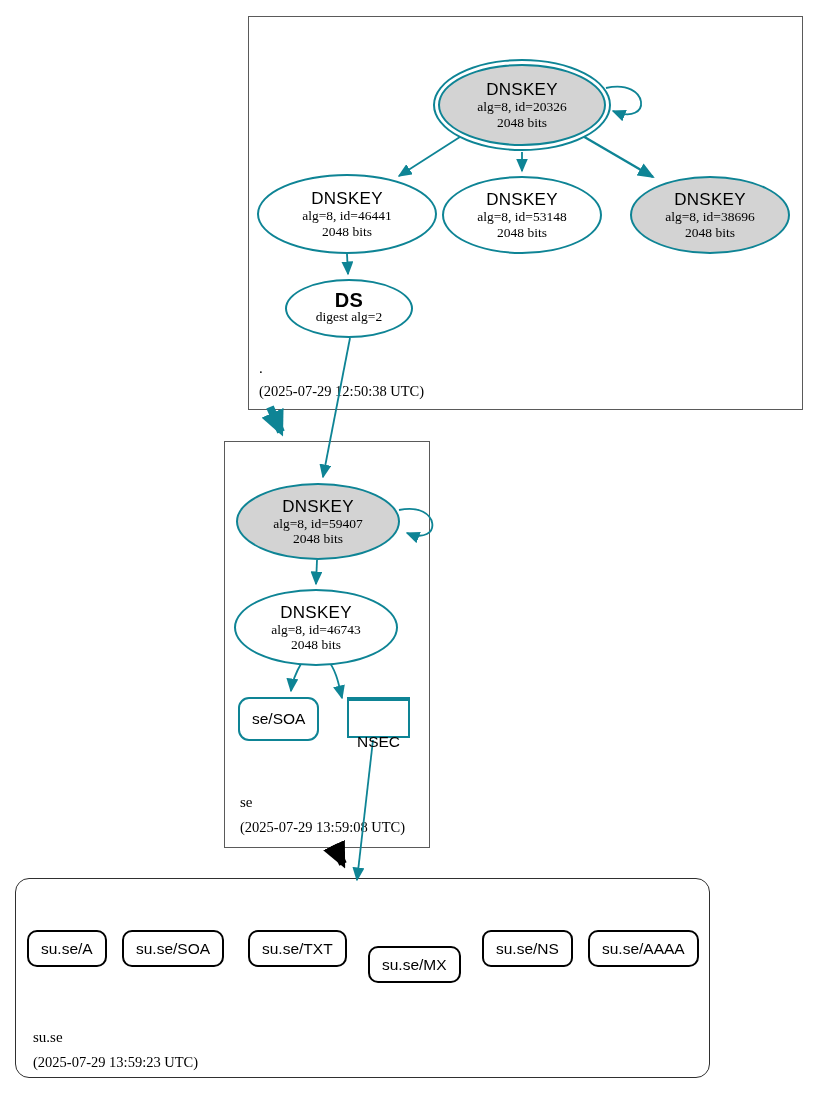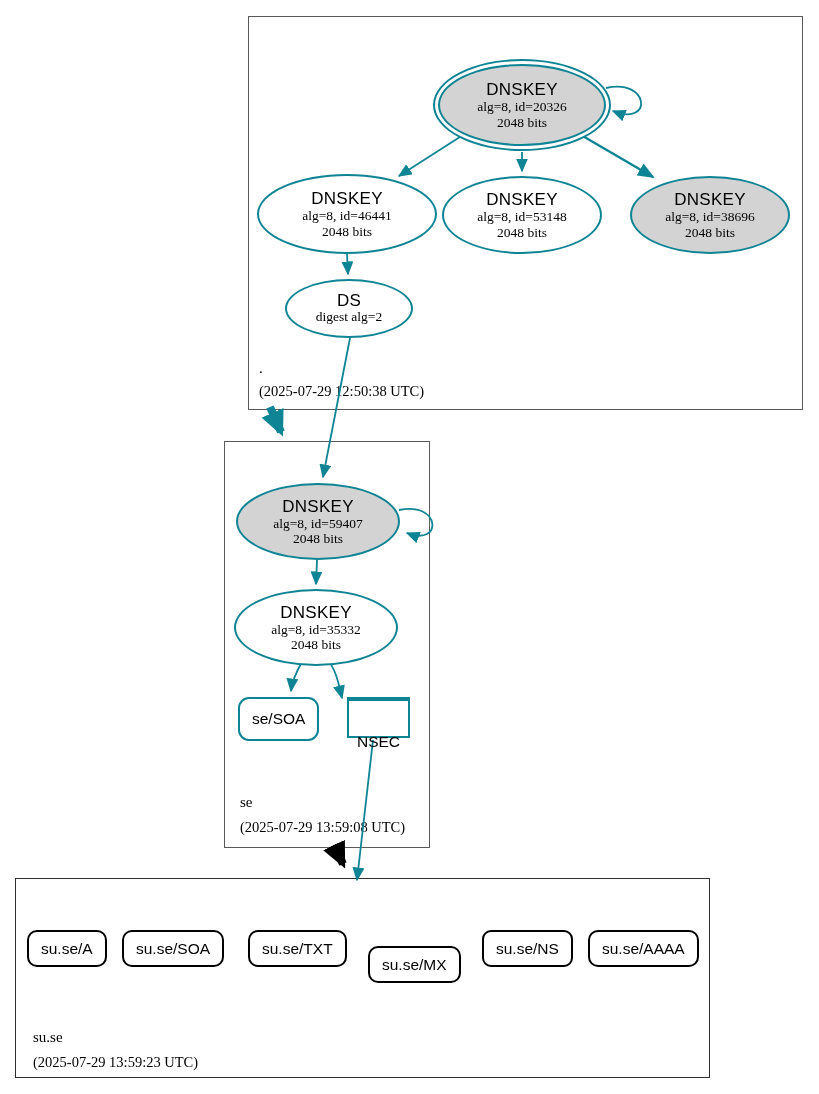--- a/index.html
+++ b/index.html
@@ -17,21 +17,21 @@
     overflow: hidden;
   }
   .zone-box {
     position: absolute;
     border: 1.5px solid var(--boxborder);
     background: transparent;
     box-sizing: border-box;
   }
   #zone-root { left:248px; top:16px;  width:555px; height:394px; }
   #zone-se   { left:224px; top:441px; width:206px; height:407px; }
-  #zone-suse { left:15px;  top:878px; width:695px; height:200px; border-color:#2f2f2f; }
+  #zone-suse { left:15px;  top:878px; width:695px; height:200px; border-color:#2f2f2f;border-radius:14px; }
 
   .zone-label, .zone-ts {
     position: absolute;
     font-family: "Liberation Serif", serif;
     color: #000;
     white-space: nowrap;
   }
   .zone-label { font-size: 15px; }
   .zone-ts { font-size: 14.5px; }
 
@@ -194,33 +194,33 @@
     <span class="node-sub">2048 bits</span>
   </div>
 
   <div class="node-ellipse gray" style="left:630px; top:176px; width:160px; height:78px;">
     <span class="node-title">DNSKEY</span>
     <span class="node-sub">alg=8, id=38696</span>
     <span class="node-sub">2048 bits</span>
   </div>
 
   <div class="node-ellipse" style="left:285px; top:279px; width:128px; height:59px;">
-    <span class="node-title" style="font-size:17px; line-height:17px;">DS</span>
+    <span class="node-title" style="font-size:20px; line-height:17px;font-weight:bold;">DS</span>
     <span class="node-sub">digest alg=2</span>
   </div>
 
   <div class="node-ellipse gray" style="left:236px; top:483px; width:164px; height:77px;">
     <span class="node-title">DNSKEY</span>
     <span class="node-sub">alg=8, id=59407</span>
     <span class="node-sub">2048 bits</span>
   </div>
 
   <div class="node-ellipse" style="left:234px; top:589px; width:164px; height:77px;">
     <span class="node-title">DNSKEY</span>
-    <span class="node-sub">alg=8, id=35332</span>
+    <span class="node-sub">alg=8, id=46743</span>
     <span class="node-sub">2048 bits</span>
   </div>
 
   <div class="node-rrset" style="left:238px; top:697px;justify-content:center;">
     <span>se/SOA</span>
   </div>
 
   <div class="node-nsec" style="left:347px; top:697px; width:63px; height:41px;">
     <div class="nsec-topcell"></div>
     <div class="nsec-label">NSEC</div>

